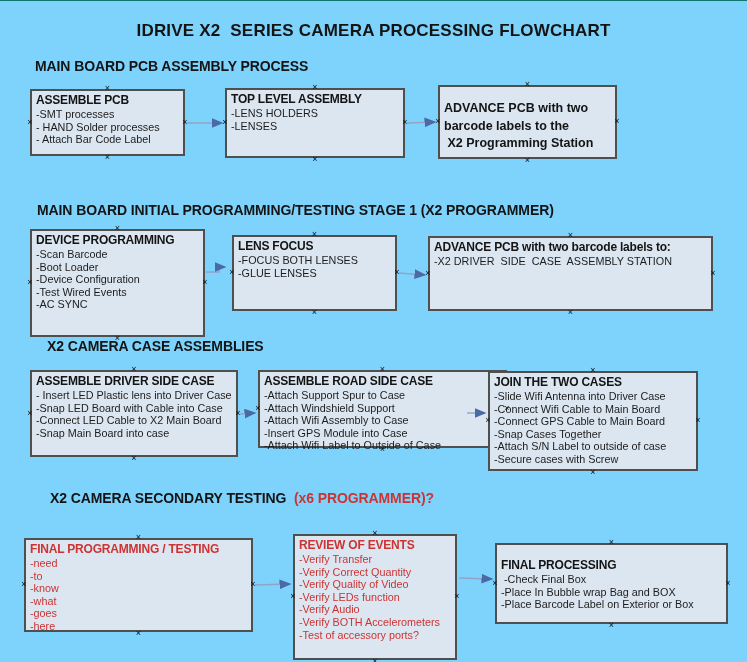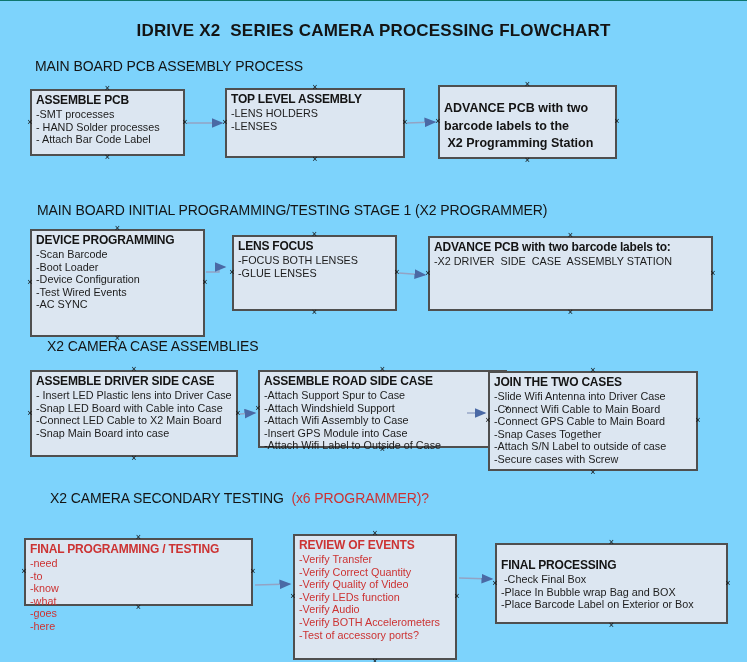--- a/index.html
+++ b/index.html
@@ -19,21 +19,21 @@
     color:#111;
     overflow:hidden;
   }
   .title{
     position:absolute;left:0;top:20px;width:747px;
     text-align:center;font-size:17px;font-weight:bold;
     white-space:pre;letter-spacing:.2px;color:#141414;
   }
   .sec-heading{
     position:absolute;
-    font-size:14px;font-weight:normal;white-space:pre;
+    font-size:14px;font-weight:bold;white-space:pre;
     letter-spacing:-.1px;color:#141414;padding-left:15px;
   }
   .sec-heading .red-part{color:var(--red_text);}
   .fbox{
     position:absolute;
     background:var(--box_fill);
     border:2px solid var(--box_border);
     box-sizing:border-box;
     padding:2px 4px;
   }
@@ -166,21 +166,21 @@
     <span class="anchor a-right"></span>
     <div class="fbox-title">JOIN THE TWO CASES</div>
     <div class="item">-Slide Wifi Antenna into Driver Case</div>
     <div class="item">-Connect Wifi Cable to Main Board</div>
     <div class="item">-Connect GPS Cable to Main Board</div>
     <div class="item">-Snap Cases Together</div>
     <div class="item">-Attach S/N Label to outside of case</div>
     <div class="item">-Secure cases with Screw</div>
   </div>
 
-  <div class="fbox red" style="left:24px;top:537px;width:229px;height:68px">
+  <div class="fbox red" style="left:24px;top:537px;width:229px;height:94px">
     <span class="anchor a-top"></span>
     <span class="anchor a-bottom"></span>
     <span class="anchor a-left"></span>
     <span class="anchor a-right"></span>
     <div class="fbox-title">FINAL PROGRAMMING / TESTING</div>
     <div class="item">-need</div>
     <div class="item">-to</div>
     <div class="item">-know</div>
     <div class="item">-what</div>
     <div class="item">-goes</div>

